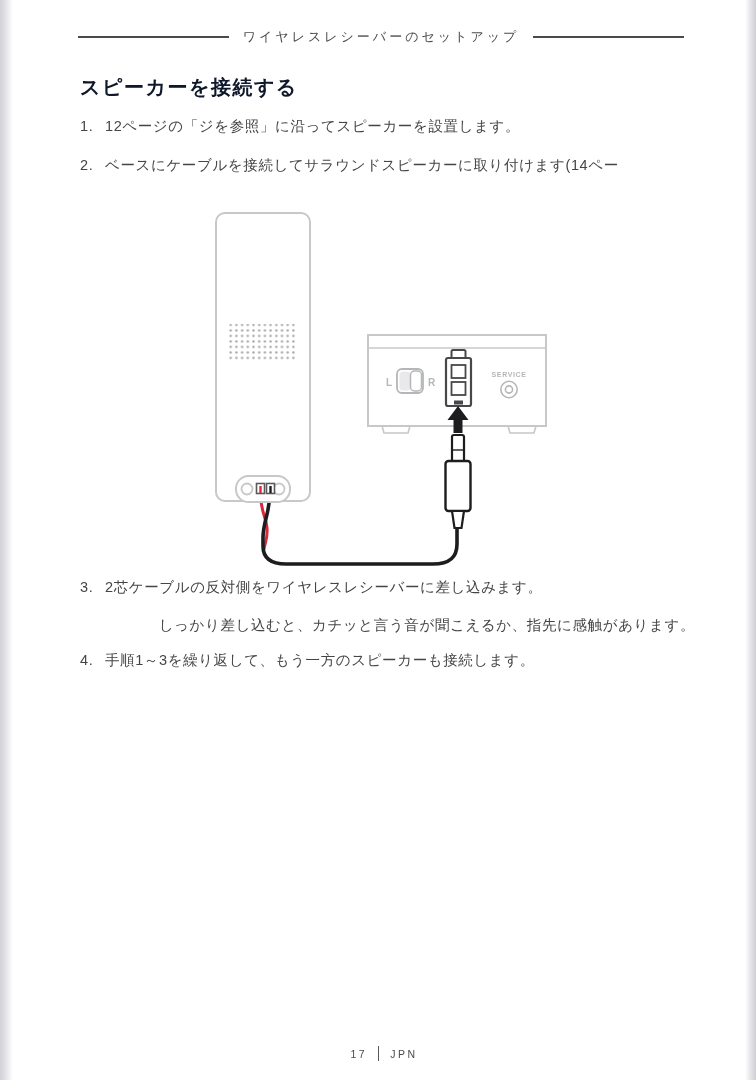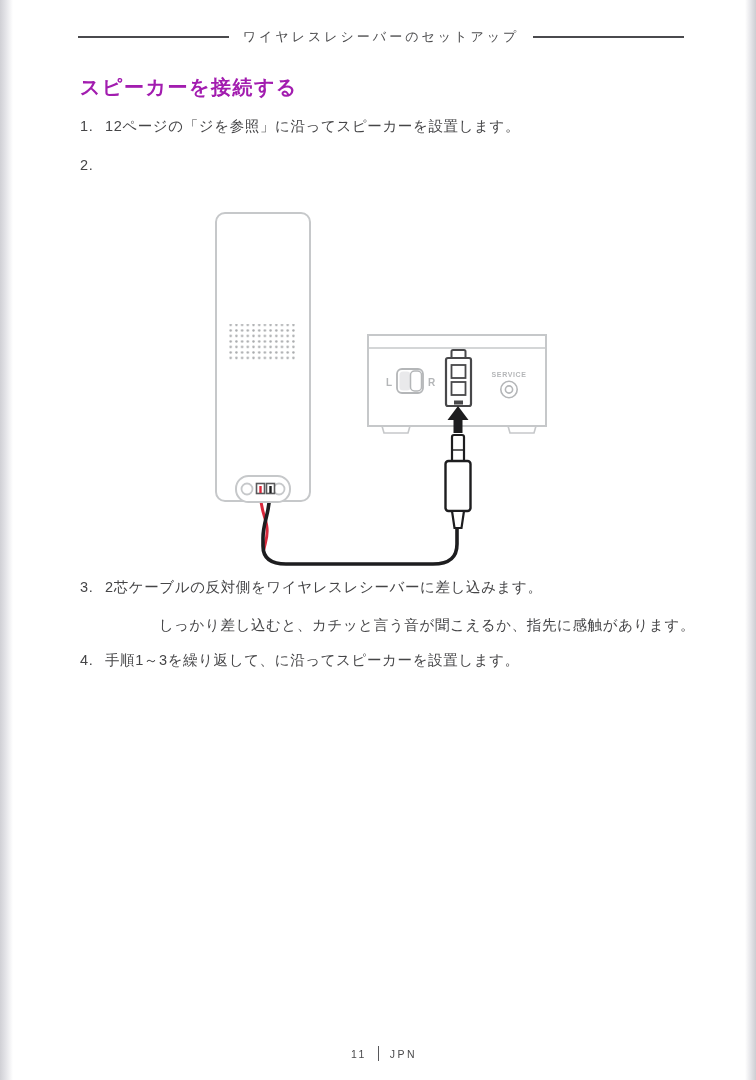--- a/index.html
+++ b/index.html
@@ -48,21 +48,21 @@
     color: #4c4c4e;
     white-space: nowrap;
   }
   .section-title {
     position: absolute;
     top: 74px;
     left: 80px;
     font-size: 20px;
     font-weight: bold;
     letter-spacing: 1.5px;
-    color: #a21caf;
+    color: #0f172a;
   }
   .step {
     position: absolute;
     left: 80px;
     width: 615px;
     display: flex;
     font-size: 14.5px;
     line-height: 22px;
     letter-spacing: 0.6px;
     color: #454547;
@@ -131,20 +131,21 @@
   <div class="section-title">スピーカーを接続する</div>
 
   <div class="step step-1">
     <div class="num">1.</div>
     <div class="body">12ページの「ジを参照」に沿ってスピーカーを設置します。</div>
   </div>
 
   <div class="step step-2">
     <div class="num">2.</div>
     <div class="body">
+      <div>ベースにケーブルを接続してサラウンドスピーカーに取り付けます(14ペー</div>
     </div>
   </div>
 
   <div class="figure">
     <svg width="440" height="378" viewBox="0 0 440 378" xmlns="http://www.w3.org/2000/svg">
       <defs>
         <pattern id="dotgrid" patternUnits="userSpaceOnUse" width="5.7" height="5.5">
           <circle cx="1.4" cy="1.4" r="1.25" fill="#a8aaac"></circle>
         </pattern>
       </defs>
@@ -214,21 +215,21 @@
 
   <div class="step step-3">
     <div class="num">3.</div>
     <div class="body">2芯ケーブルの反対側をワイヤレスレシーバーに差し込みます。</div>
   </div>
 
   <div class="note">しっかり差し込むと、カチッと言う音が聞こえるか、指先に感触があります。</div>
 
   <div class="step step-4">
     <div class="num">4.</div>
-    <div class="body">手順1～3を繰り返して、に沿ってスピーカーを設置します。</div>
+    <div class="body">手順1～3を繰り返して、もう一方のスピーカーも接続します。</div>
   </div>
 
   <div class="page-footer">
-    <span>11</span>
+    <span>17</span>
     <span class="divider"></span>
     <span>JPN</span>
   </div>
 </div>
 
 </body></html>

